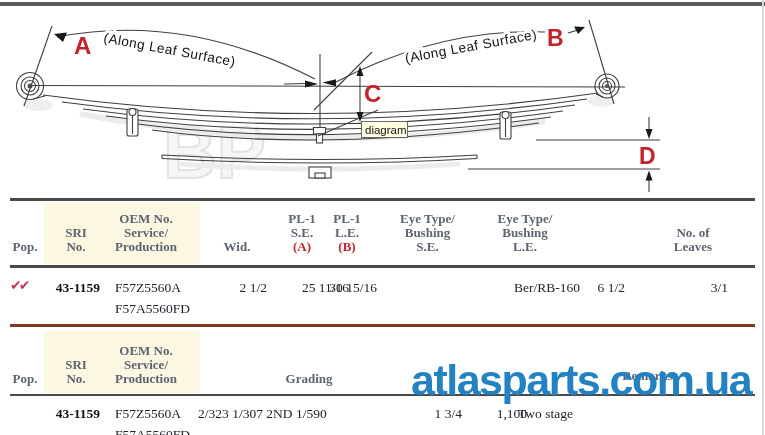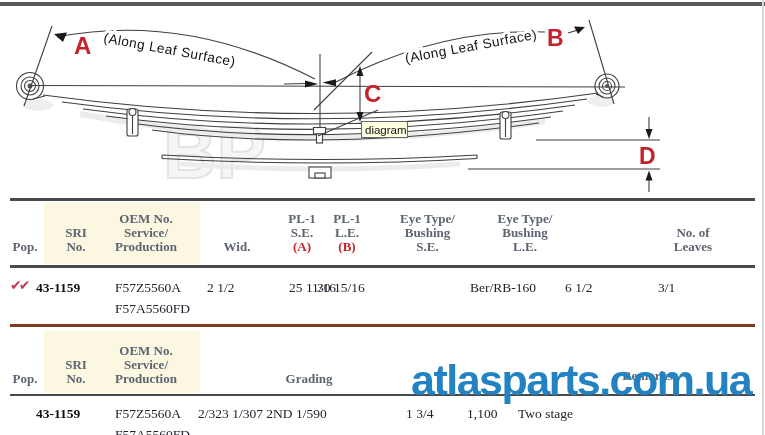--- a/index.html
+++ b/index.html
@@ -13,21 +13,21 @@
   .rule.t1sep{top:265px;height:3px;}
   .rule.maroon{top:324px;height:3px;background:#7c3a21;}
   .rule.t2sep{top:394px;height:2px;}
   .edge-right{right:1px;top:0;width:2px;height:435px;background:#d8d8d8;}
   
   .cream{background:#fbf7e1;}
   
   .hcell{color:#5d6472;font-weight:bold;font-size:13px;line-height:14px;text-align:center;}
   .hline{display:block;}
   .redref{color:#c4232b;}
-  .dcell{color:#20242c;font-size:13.5px;line-height:16px;text-align:left;white-space:nowrap;}
+  .dcell{color:#20242c;font-size:13.5px;line-height:16px;text-align:right;white-space:nowrap;}
   .left{text-align:left;}
   .bold{font-weight:bold;color:#111;}
   .checks{color:#c03a50;font-size:14px;letter-spacing:-3px;font-family:"DejaVu Sans",sans-serif;}
   
   .sitemark{left:411px;top:356px;font-family:"Liberation Sans",sans-serif;
             font-weight:bold;font-size:43px;letter-spacing:-1.5px;z-index:30;}
   svg text{font-family:"Liberation Sans","DejaVu Sans",sans-serif;}
 </style>
 </head>
 <body>

